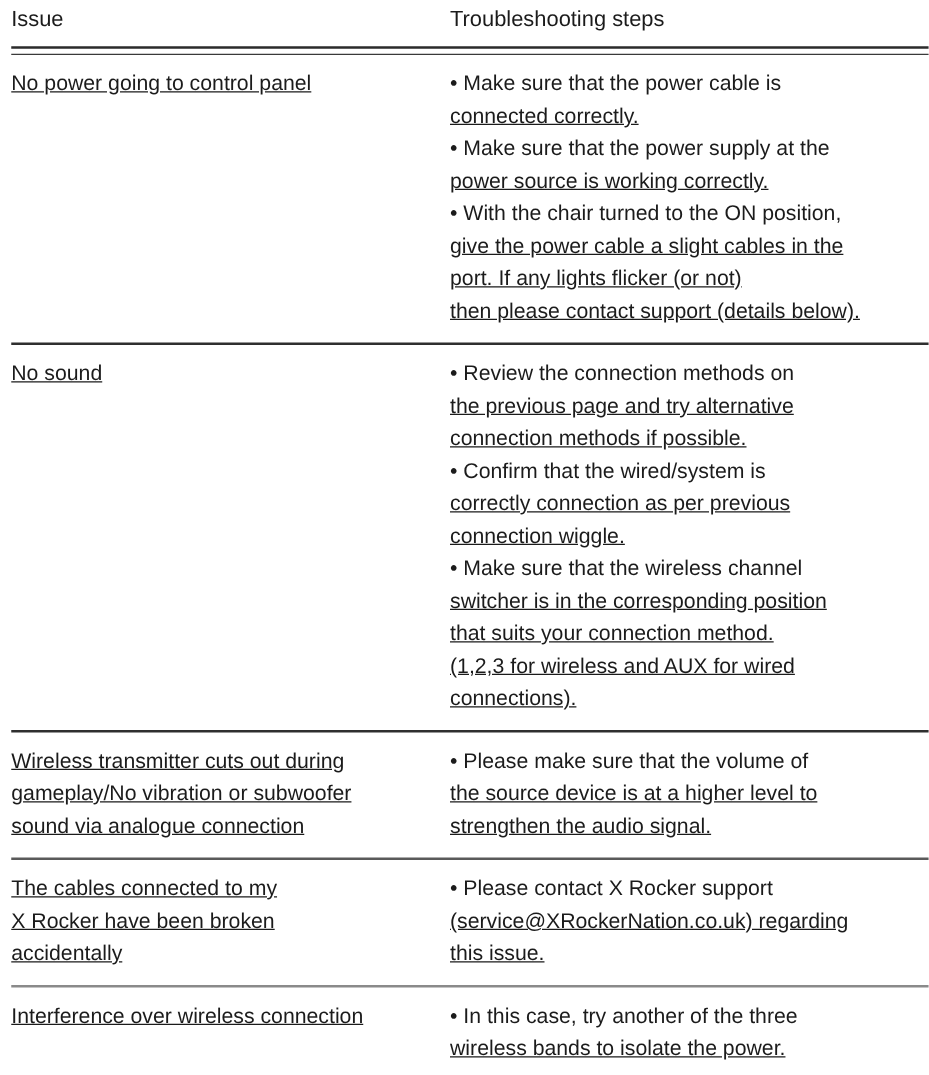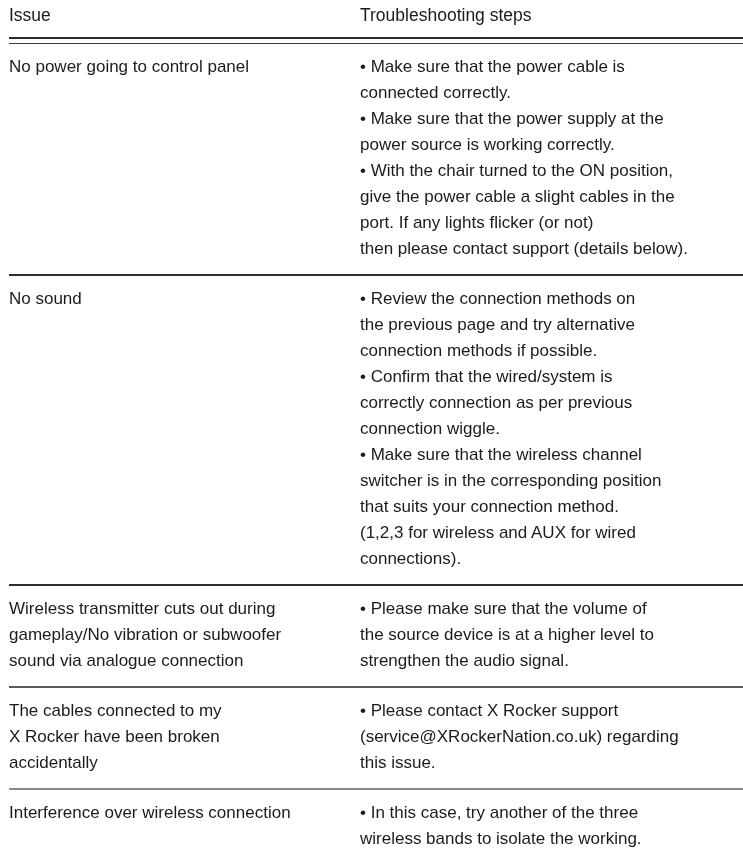--- a/index.html
+++ b/index.html
@@ -64,21 +64,21 @@
     vertical-align: top;
     font-size: 17px;
     line-height: 26px;
     border: 0;
     padding: 0;
   }
 
   td.issue  { padding: 10px 14px 12px 9px; }
   td.steps  { padding: 10px 4px 12px 0; }
 
-  .line { white-space: pre; }
+  .line { white-space: pre; text-decoration: underline; }
   .bullet-line { white-space: pre; }
 
   
   tr.sep td { padding: 0; border: 0; height: 1px; }
   .rule-thin {
     margin-left: 9px;
     height: 0;
     border-top: 2px solid #2f2f2f;
   }
   .rule-thin.soft  { border-top-color: #5a5a5a; }
@@ -183,18 +183,18 @@
           <td colspan="2">
             <div class="rule-thin softer"></div>
           </td>
         </tr>
         <tr>
           <td class="issue">
             <div class="line">Interference over wireless connection</div>
           </td>
           <td class="steps">
             <div class="bullet-line">• In this case, try another of the three</div>
-            <div class="line">wireless bands to isolate the working.</div>
+            <div class="line">wireless bands to isolate the power.</div>
           </td>
         </tr>
       </tbody>
   </table>
 </div>
 
 </body></html>

